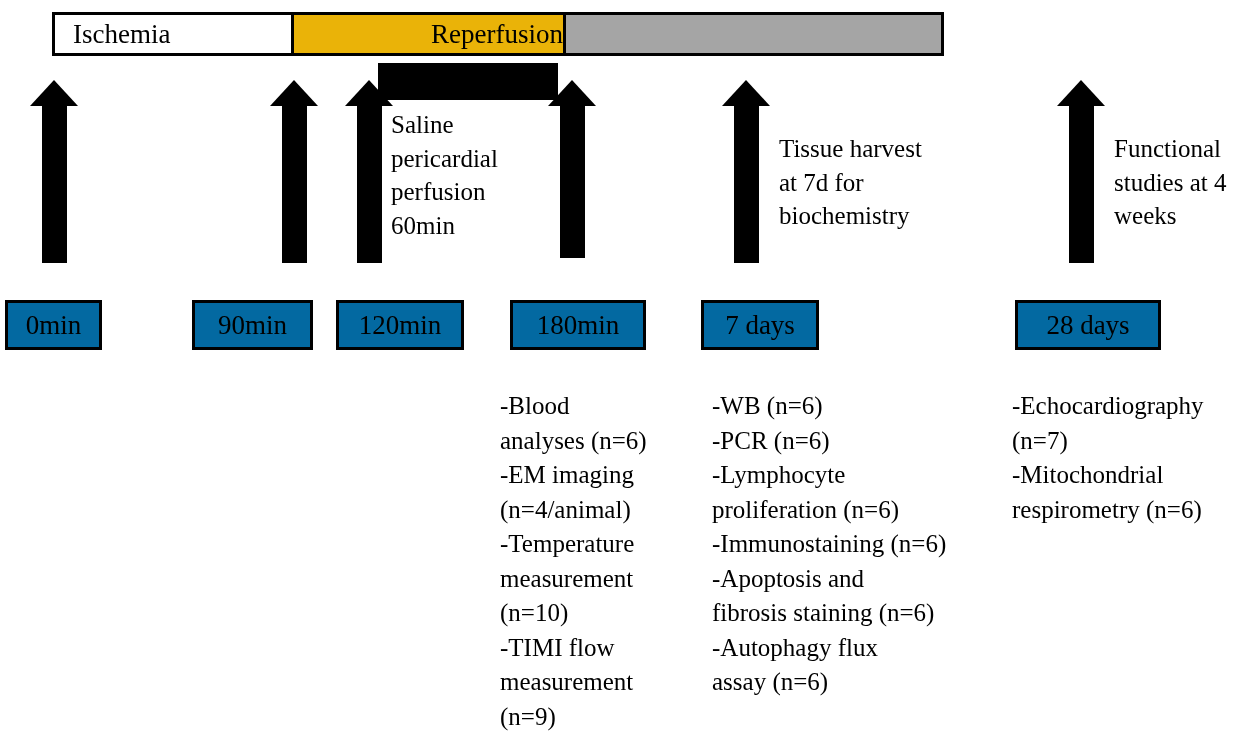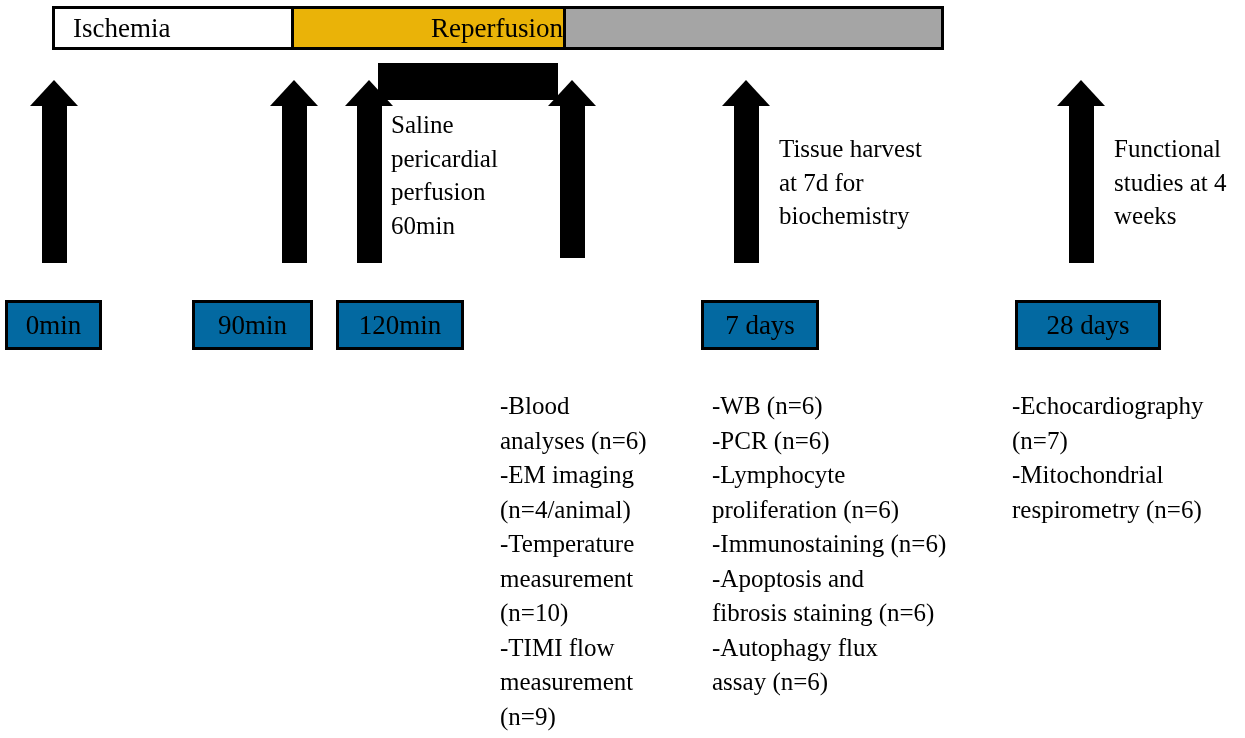--- a/index.html
+++ b/index.html
@@ -17,21 +17,21 @@
     width: 1245px;
     height: 738px;
     background: #ffffff;
     overflow: hidden;
   }
 
   
   .phase-bar {
     position: absolute;
     left: 52px;
-    top: 6px;
+    top: 12px;
     width: 892px;
     height: 44px;
     display: flex;
     border: 3px solid #000000;
     box-sizing: border-box;
   }
   .phase-seg {
     display: flex;
     align-items: center;
     box-sizing: border-box;
@@ -188,20 +188,23 @@
   </div>
 
   <div class="timebox" style="left:192px;  top:300px; width:121px;">
     <span>90min</span>
   </div>
 
   <div class="timebox" style="left:336px;  top:300px; width:128px;">
     <span>120min</span>
   </div>
 
+  <div class="timebox" style="left:510px;  top:300px; width:136px;">
+    <span>180min</span>
+  </div>
 
   <div class="timebox" style="left:701px;  top:300px; width:118px;">
     <span>7 days</span>
   </div>
 
   <div class="timebox" style="left:1015px; top:300px; width:146px;">
     <span>28 days</span>
   </div>
 
   <div class="measures" style="left:500px; top:381px; width:195px;">

